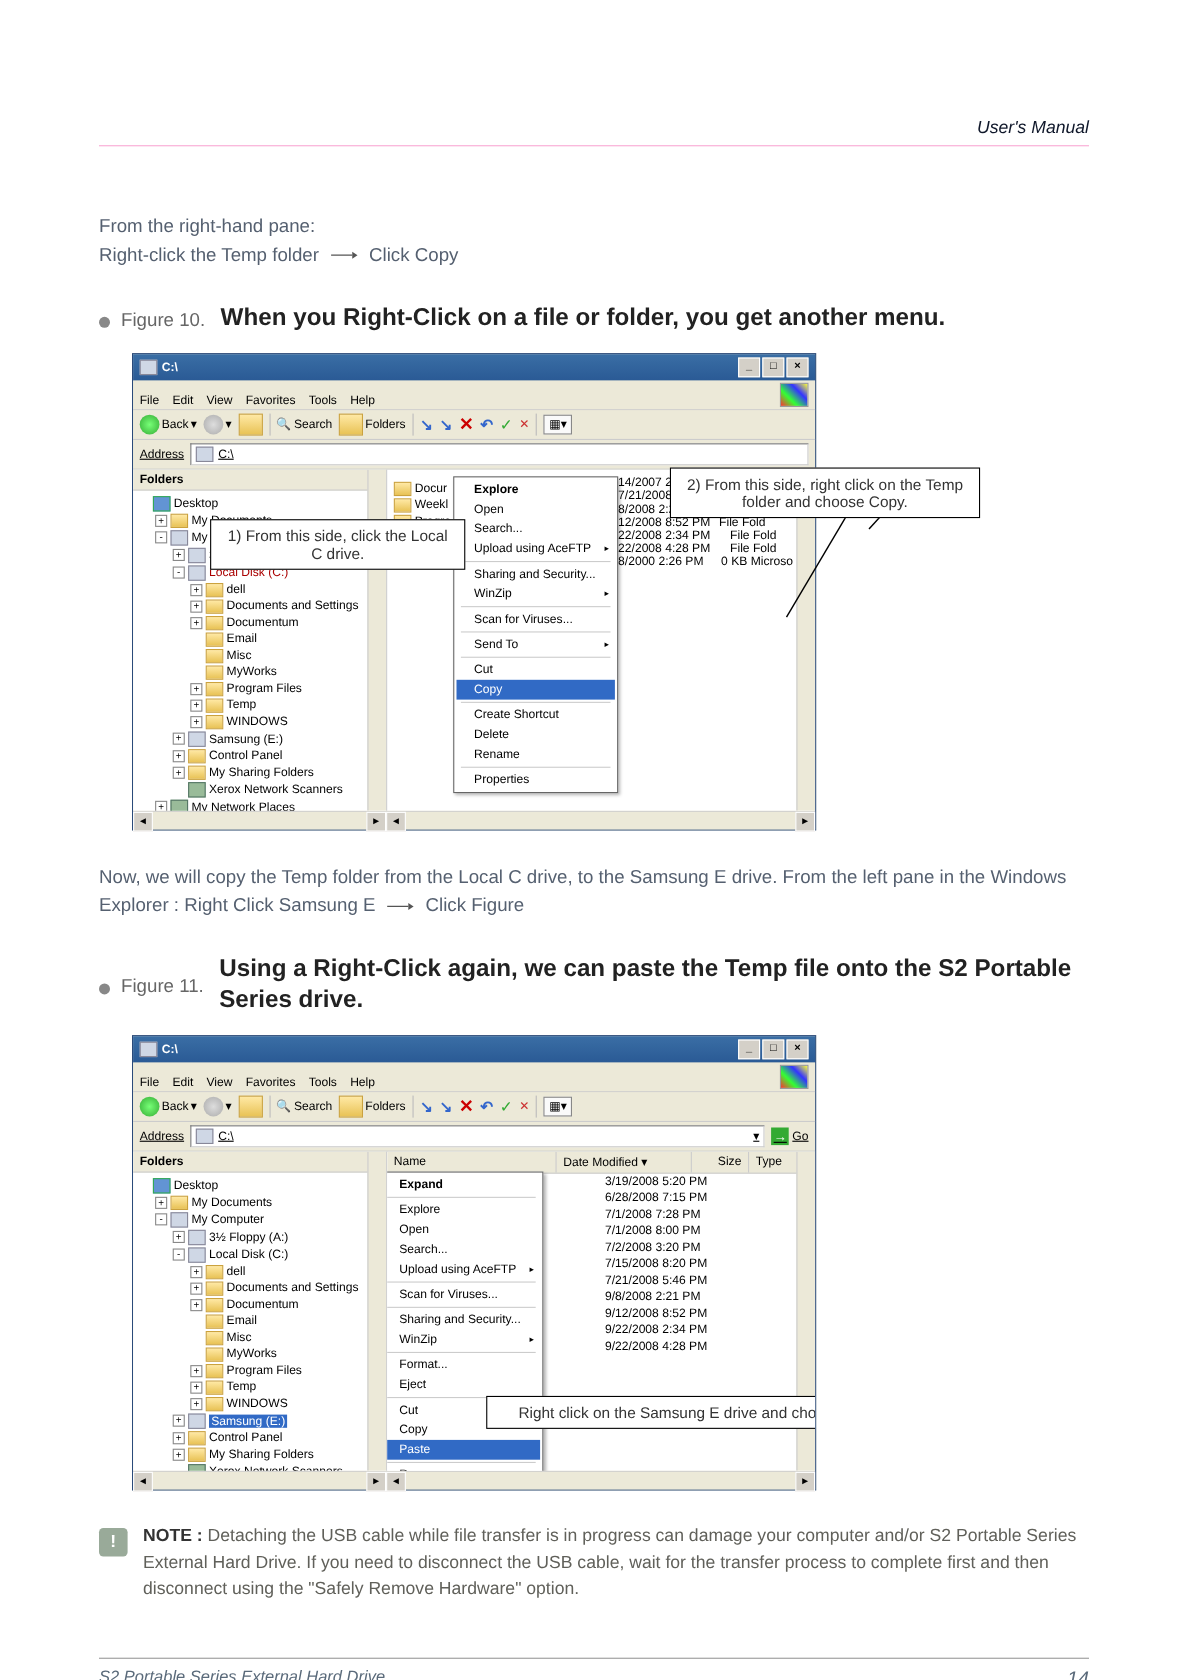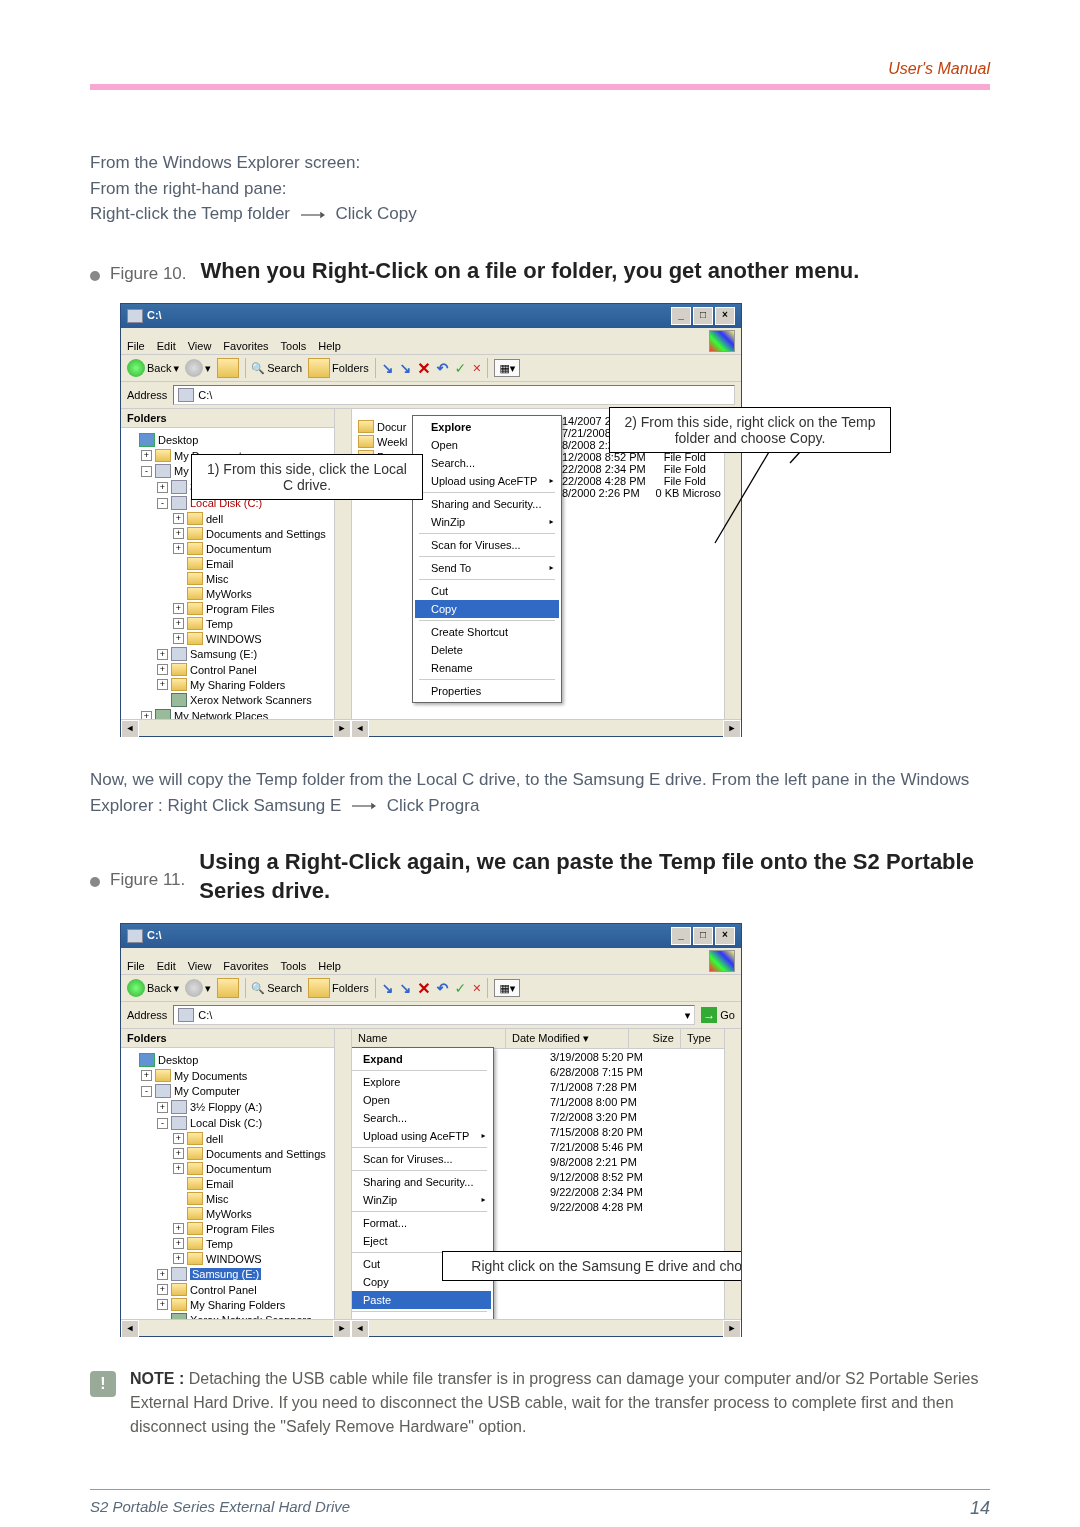--- a/index.html
+++ b/index.html
@@ -10,25 +10,26 @@
     color: #333;
     width: 1080px;
   }
   .page {
     padding: 60px 90px 60px 90px;
     box-sizing: border-box;
   }
   .header-bar {
     text-align: right;
     font-style: italic;
-    color: #c2410c;
+    color: #0f172a;
     font-size: 16px;
-    border-bottom: 6px solid #f9a8d4;
+    border-bottom: 1px solid #f9a8d4;
     padding-bottom: 6px;
     margin-bottom: 60px;
+    margin-top: 48px;
   }
   .body-text {
     font-size: 17px;
     line-height: 1.5;
     color: #556070;
     margin-bottom: 30px;
   }
   .arrow {
     display: inline-block;
     width: 28px;
@@ -133,20 +134,21 @@
   .tb-blue { color: #36c; font-weight: bold; font-size: 14px; }
   .tb-check { color: #3a3; font-size: 14px; }
   .tb-views { width: 24px; height: 16px; border: 1px solid #888; background: #fafafa; display: inline-flex; align-items: center; justify-content: center; }
   .win-addr {
     background: #ece9d8;
     padding: 3px 6px;
     border-bottom: 1px solid #ccc;
     display: flex;
     align-items: center;
     gap: 6px;
+    text-decoration: underline;
   }
   .addr-box {
     flex: 1;
     background: #fff;
     border: 1px inset #ccc;
     padding: 2px 4px;
     display: flex;
     align-items: center;
     gap: 4px;
   }
@@ -277,21 +279,20 @@
   .footer .pg { font-style: italic; font-size: 18px; color: #5a6a7a; }
 </style>
 </head>
 <body>
 
 <div class="page">
 
   <div class="header-bar">User's Manual</div>
 
   <div class="body-text">
-    <div>From the Windows Explorer screen:</div>
     <div>From the right-hand pane:</div>
     <div>
       <span>Right-click the Temp folder</span>
       <svg class="arrow" viewBox="0 0 30 10">
           <line x1="0" y1="5" x2="24" y2="5" stroke="#555" stroke-width="1.5"></line>
           <polygon points="24,1 30,5 24,9" fill="#555"></polygon>
         </svg>
       <span>Click Copy</span>
     </div>
   </div>
@@ -522,21 +523,21 @@
                 <span>File Fold</span>
               </div>
             <div style="display:flex;gap:18px;">
                 <span>7/21/2008 5:46 PM</span>
                 <span>File Fold</span>
               </div>
             <div style="display:flex;gap:18px;">
                 <span>8/2008 2:21 PM</span>
                 <span>File Fold</span>
               </div>
-            <div style="display:flex;gap:18px;">
+            <div style="display:flex;gap:8px;">
                 <span>12/2008 8:52 PM</span>
                 <span>File Fold</span>
               </div>
             <div style="display:flex;gap:18px;">
                 <span>22/2008 2:34 PM</span>
                 <span>File Fold</span>
               </div>
             <div style="display:flex;gap:18px;">
                 <span>22/2008 4:28 PM</span>
                 <span>File Fold</span>
@@ -566,21 +567,21 @@
       <line x1="720" y1="105" x2="670" y2="160" stroke="#000" stroke-width="1.3"></line>
     </svg>
   </div>
 
   <div class="body-text">
     <span>Now, we will copy the Temp folder from the Local C drive, to the Samsung E drive. From the left pane in the Windows Explorer : Right Click Samsung E</span>
     <svg class="arrow" viewBox="0 0 30 10">
         <line x1="0" y1="5" x2="24" y2="5" stroke="#555" stroke-width="1.5"></line>
         <polygon points="24,1 30,5 24,9" fill="#555"></polygon>
       </svg>
-    <span>Click Progra</span>
+    <span>Click Figure</span>
   </div>
 
   <div class="fig-head">
     <div class="bullet-dot"></div>
     <div class="fig-label">Figure 11.</div>
     <div class="fig-title">Using a Right-Click again, we can paste the Temp file onto the S2 Portable Series drive.</div>
   </div>
 
   <div class="screenshot" style="position:relative;">
     <div class="win">

